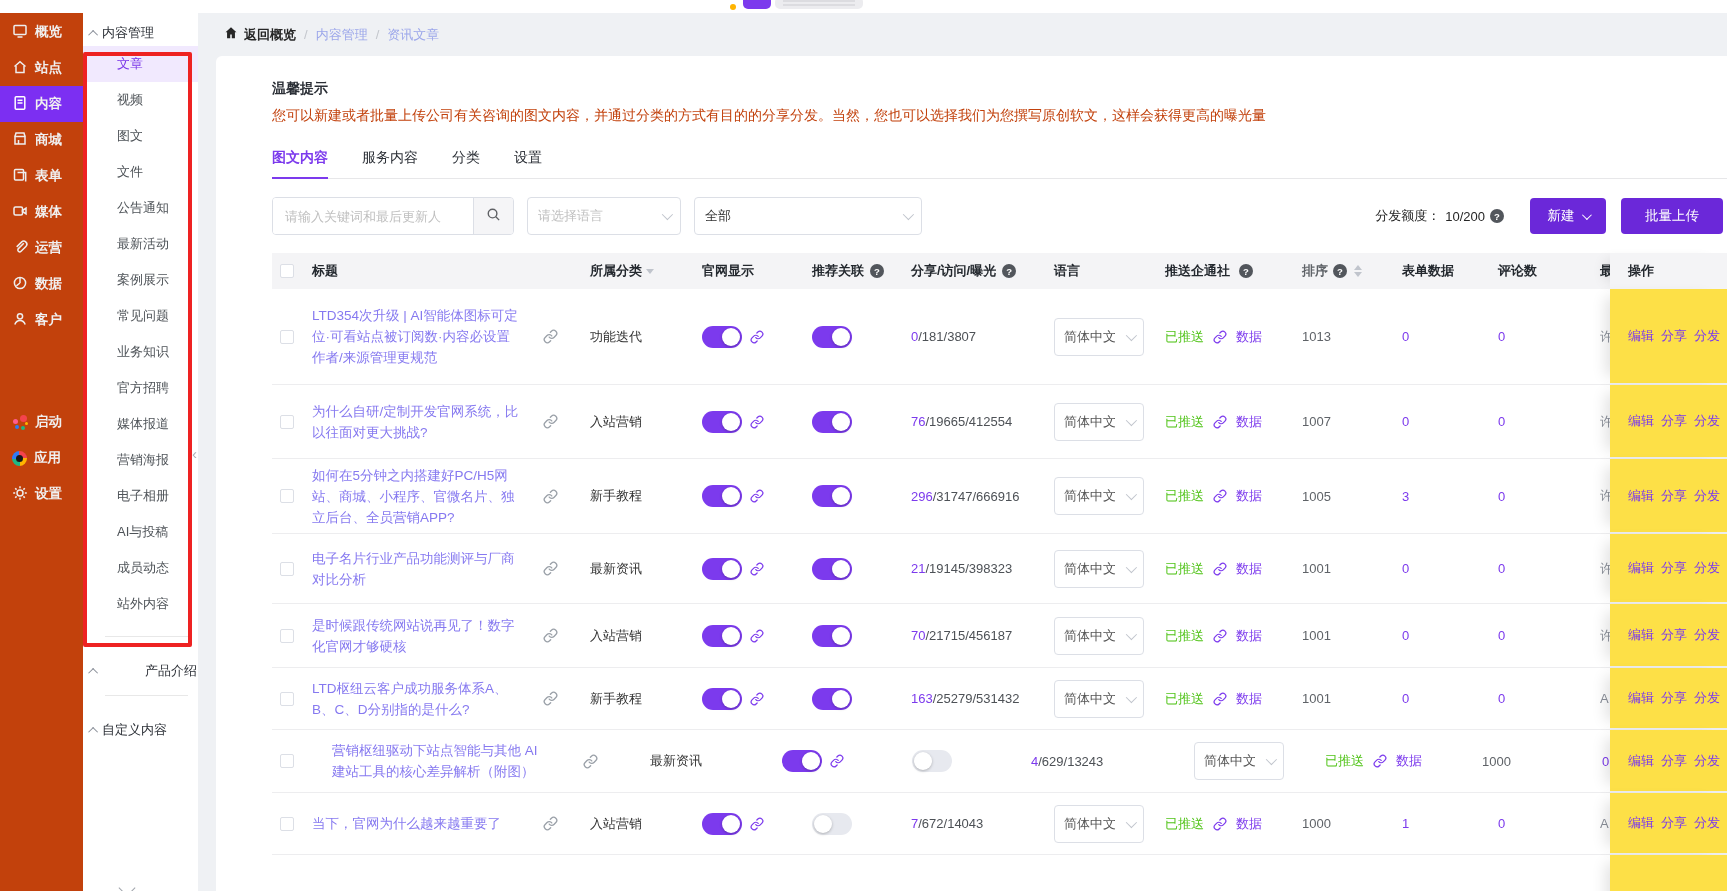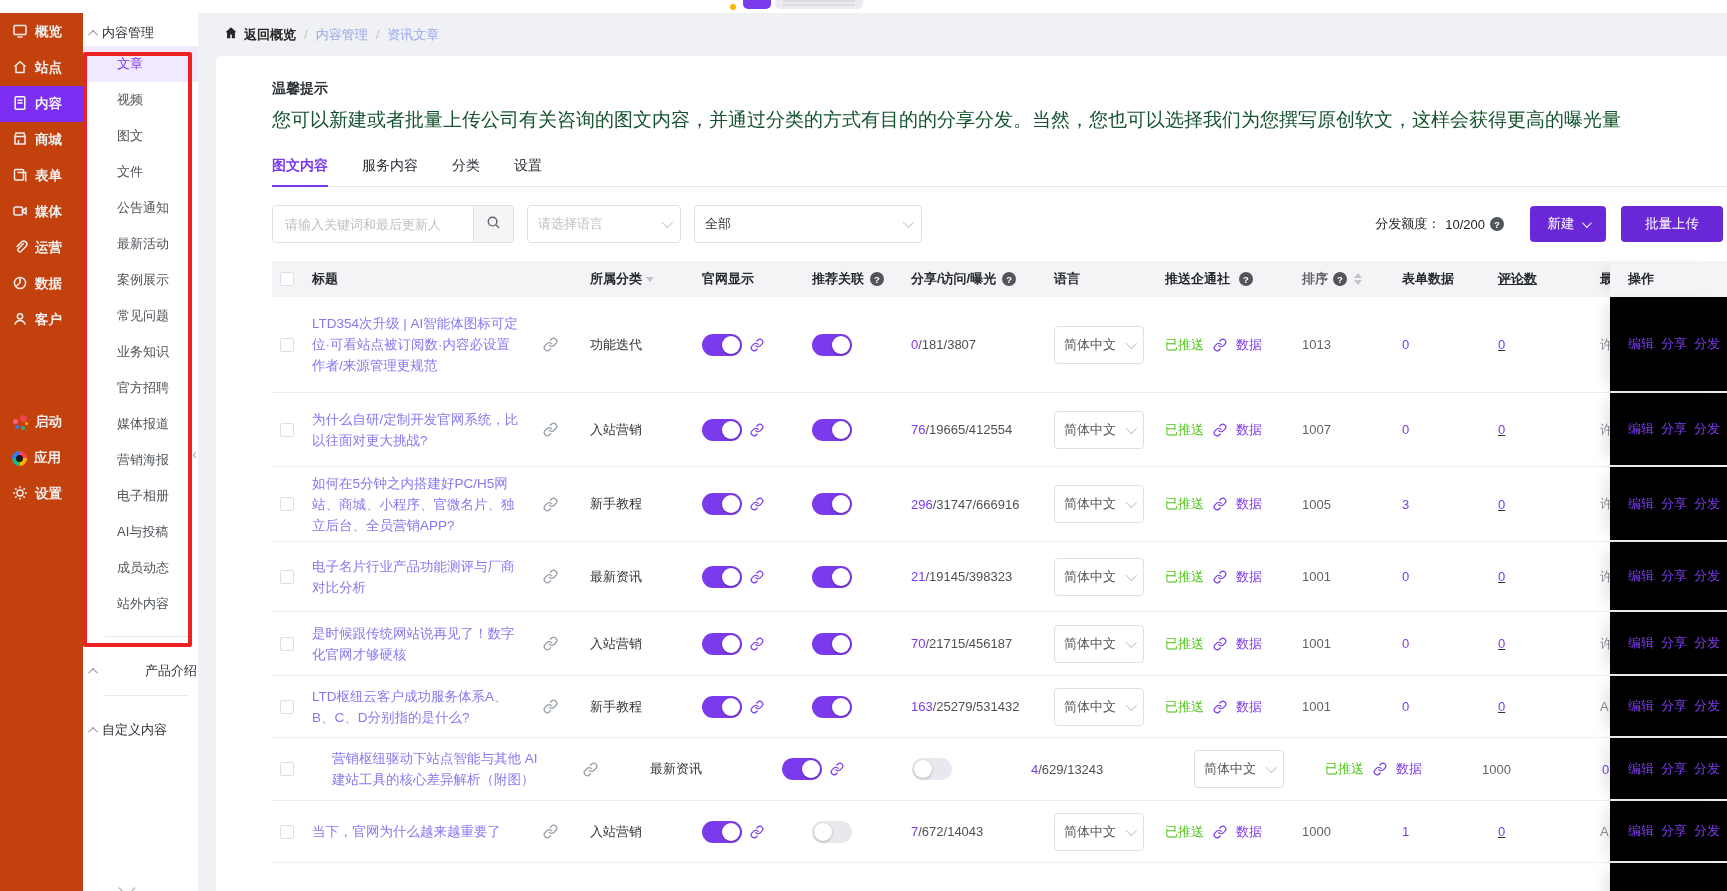--- a/index.html
+++ b/index.html
@@ -54,21 +54,21 @@
   
   .main { flex:1; background:#eff1f4; display:flex; flex-direction:column; min-width:0; position:relative; }
   .collapse-handle { position:absolute; left:-6px; top:432px; color:#aab0b8; font-size:15px; cursor:pointer; z-index:30; }
   .breadcrumb { height:43px; display:flex; align-items:center; gap:8px; padding-left:26px; font-size:13px; }
   .bc-home { font-weight:700; color:#262626; display:flex; align-items:center; gap:6px; cursor:pointer; }
   .bc-sep { color:#c3c6cc; }
   .bc-link { color:#9ba6ea; cursor:pointer; }
 
   .card { flex:1; margin-left:18px; background:#fff; border-top-left-radius:6px; padding:24px 0 0 56px; overflow:hidden; }
   .tip-title { font-size:14px; font-weight:700; color:#2b2f36; }
-  .tip-desc { margin-top:9px; font-size:19px; color:#14532d; }
+  .tip-desc { margin-top:9px; font-size:14px; color:#c2410c; }
 
   .tabs { display:flex; gap:34px; margin-top:12px; height:42px; align-items:center;
     border-bottom:1px solid #e7e7e9; font-size:14px; }
   .tab { height:100%; display:flex; align-items:center; position:relative; color:#2b2f36; cursor:pointer; }
   .tab.active { color:#7c3aed; font-weight:600; }
   .tab.active::after { content:""; position:absolute; left:0; right:0; bottom:-1px; height:2px; background:#7c3aed; }
 
   
   .filter-row { margin-top:18px; display:flex; align-items:center; height:38px; padding-right:4px; }
   .search-box { width:242px; height:38px; border:1px solid #dcdfe6; border-radius:4px; display:flex; overflow:hidden; background:#fff; }
@@ -113,24 +113,24 @@
   .c-title { width:210px; }
   .c-link { width:56px; justify-content:center; }
   .c-cat { width:112px; padding-left:12px; }
   .c-tog1 { width:110px; padding-left:12px; gap:8px; }
   .c-tog2 { width:110px; padding-left:12px; }
   .c-stats { width:140px; padding-left:1px; }
   .c-lang { width:112px; padding-left:4px; }
   .c-push { width:136px; padding-left:3px; gap:9px; }
   .c-sort { width:100px; padding-left:4px; color:#5f6368; gap:5px; }
   .c-form { width:96px; padding-left:4px; }
-  .c-comm { width:96px; padding-left:4px;text-decoration:underline; }
+  .c-comm { width:96px; padding-left:4px; }
   .c-upd { flex:1 1 auto; min-width:0; padding-left:10px; overflow:hidden; white-space:nowrap; color:#8a8f99; }
   .t-head .c-upd { color:#24292f; }
-  .c-ops { position:absolute; right:0; top:0; bottom:0; width:117px; background:#000000;
+  .c-ops { position:absolute; right:0; top:0; bottom:0; width:117px; background:#fde047;
     box-shadow:-12px 0 14px -8px rgba(0,0,0,0.12); display:flex; align-items:center; padding-left:18px; gap:7px; }
   .t-head .c-ops { background:#f4f4f6; }
   .t-row .c-ops { border-bottom:1px solid #ededef; white-space:nowrap; }
 
   .checkbox { width:14px; height:14px; border:1px solid #dcdfe6; border-radius:2px; background:#fff; cursor:pointer; flex:none; }
   .title-link { color:#8679f0; line-height:21px; word-break:break-all; cursor:pointer; font-size:13.5px; }
   .switch { width:40px; height:22px; border-radius:11px; background:#e7e9ef; position:relative; display:inline-block; cursor:pointer; flex:none; }
   .switch::after { content:""; position:absolute; width:18px; height:18px; border-radius:50%; background:#fff;
     top:2px; left:2px; box-shadow:0 1px 3px rgba(0,0,0,0.25); }
   .switch.on { background:#7c3aed; }

